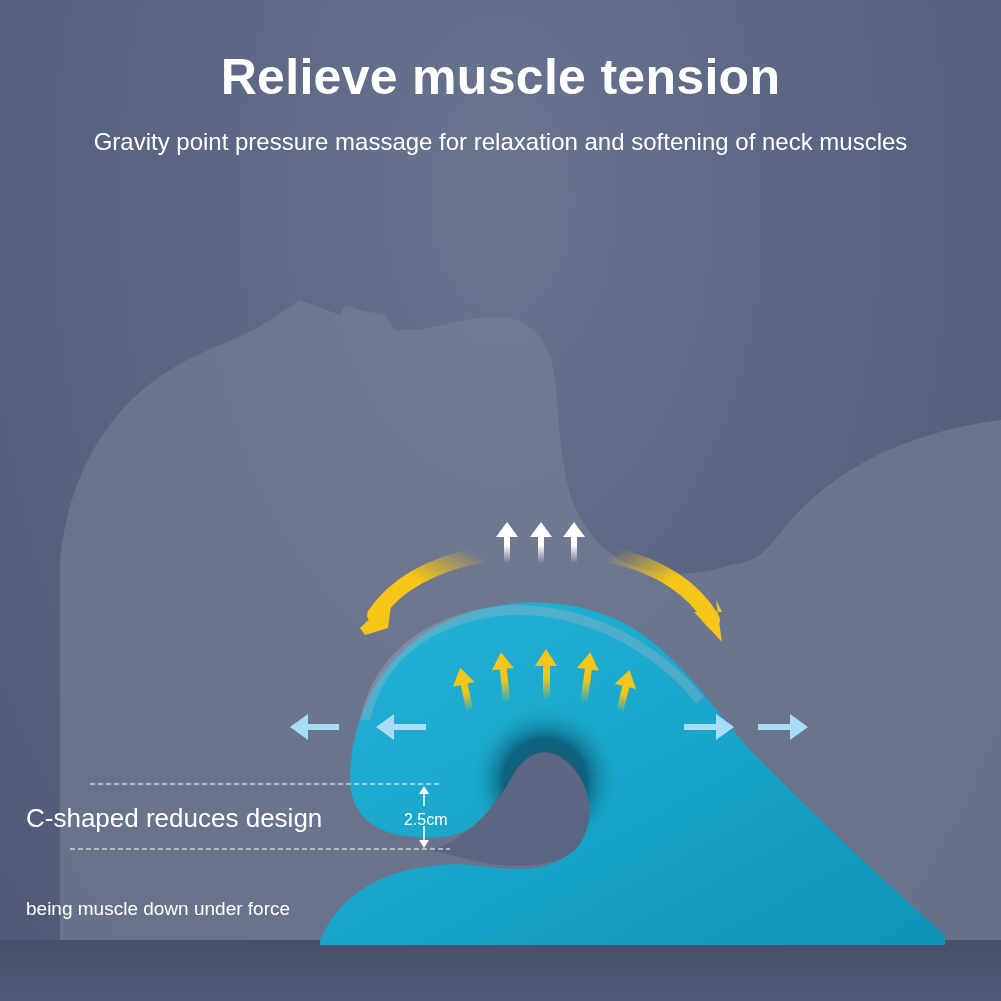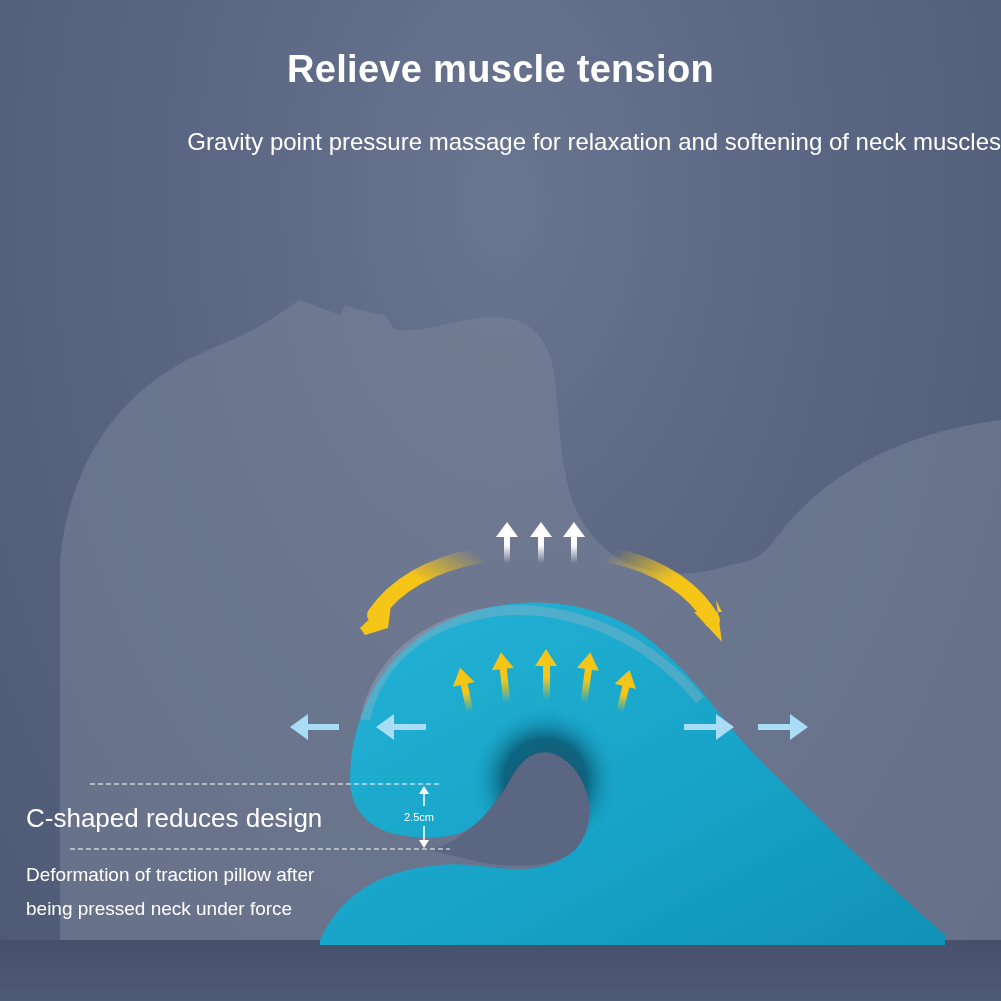--- a/index.html
+++ b/index.html
@@ -4,39 +4,39 @@
 <style>
   html, body { margin: 0; padding: 0; }
   body {
     width: 1001px; height: 1001px; overflow: hidden; position: relative;
     font-family: "Liberation Sans", sans-serif;
     background: radial-gradient(ellipse at 50% 20%, #6a7690 0%, #5a6682 45%, #4e5a75 100%);
   }
   .stage { position: absolute; inset: 0; }
   .title {
     position: absolute; top: 48px; left: 0; width: 1001px; text-align: center;
-    color: #ffffff; font-weight: bold; font-size: 38px; letter-spacing: 0.3px;
+    color: #ffffff; font-weight: bold; font-size: 50px; letter-spacing: 0.3px;
   }
   .subtitle {
-    position: absolute; top: 128px; left: 0; width: 1001px; text-align: right;
+    position: absolute; top: 128px; left: 0; width: 1001px; text-align: center;
     color: #ffffff; font-size: 24px;
   }
   .floor {
     position: absolute; left: 0; top: 940px; width: 1001px; height: 61px;
     background: linear-gradient(#46506a, #4f5a76);
   }
   svg.art { position: absolute; left: 0; top: 0; }
   .feature-heading {
     position: absolute; left: 26px; top: 803px; color: #ffffff; font-size: 26px;
   }
   .feature-line {
     position: absolute; left: 26px; color: #ffffff; font-size: 19px;
   }
   .dim-label {
-    position: absolute; left: 404px; top: 811px; color: #ffffff; font-size: 11px;
+    position: absolute; left: 404px; top: 811px; color: #ffffff; font-size: 16px;
   }
 </style>
 </head>
 <body>
 
 <div class="stage">
 
   <div class="floor"></div>
 
   <svg class="art" width="1001" height="1001" viewBox="0 0 1001 1001">
@@ -146,15 +146,14 @@
       <line x1="424" y1="826" x2="424" y2="842" stroke="#ffffff" stroke-width="1.5"></line>
       <polygon points="419,840 424,848 429,840" fill="#ffffff"></polygon>
     </g>
   </svg>
 
   <div class="title">Relieve muscle tension</div>
   <div class="subtitle">Gravity point pressure massage for relaxation and softening of neck muscles</div>
 
   <div class="feature-heading">C-shaped reduces design</div>
   <div class="dim-label">2.5cm</div>
-  <div class="feature-line" style="top:864px">Deformation of traction pillow after</div>
-  <div class="feature-line" style="top:898px">being pressed neck under force</div>
+  <div class="feature-line" style="top:898px">being muscle down under force</div>
 </div>
 
 </body></html>

